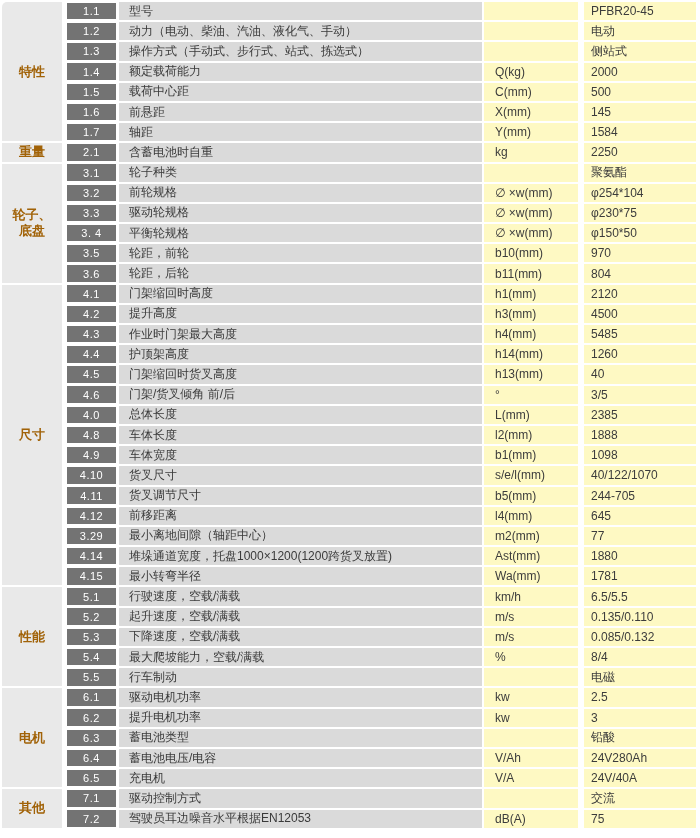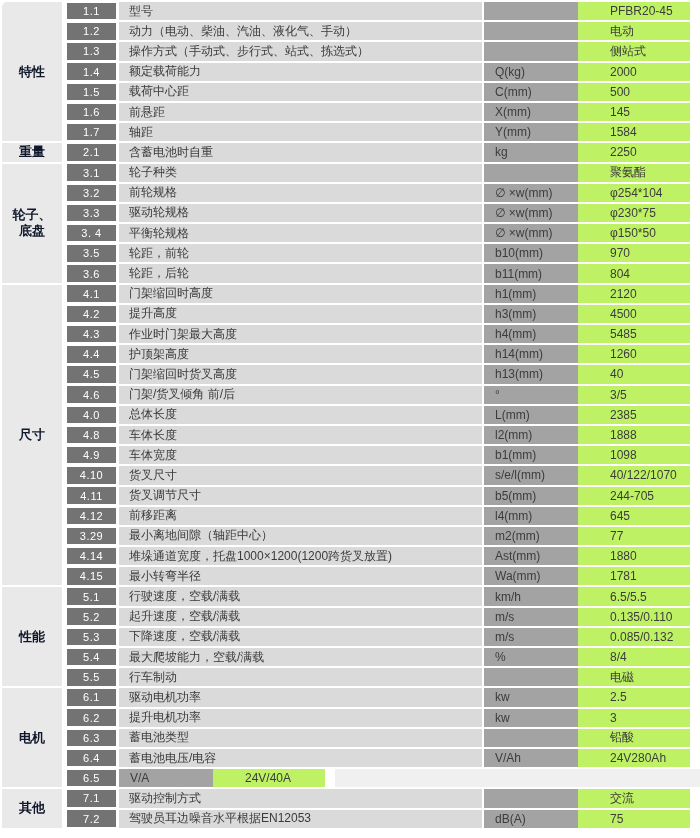--- a/index.html
+++ b/index.html
@@ -22,21 +22,21 @@
     gap: 2px;
   }
   .section {
     display: flex;
     gap: 2px;
   }
   .cat {
     width: 60px;
     flex: 0 0 60px;
     background: #e9e9e9;
-    color: #0f172a;
+    color: #a16207;
     font-weight: bold;
     font-size: 13px;
     display: flex;
     align-items: center;
     justify-content: center;
     text-align: center;
     white-space: pre-line;
     line-height: 1.25;
   }
   .section:first-child .cat { border-top-left-radius: 5px; }
@@ -76,38 +76,38 @@
     display: flex;
     align-items: center;
     padding-left: 10px;
     margin-right: 2px;
     overflow: hidden;
     white-space: nowrap;
     text-align: right;
   }
   .unit {
     flex: 0 0 94px;
-    background: #a3a3a3;
+    background: #fef9c3;
     color: #3c3c3c;
     font-size: 12px;
     display: flex;
     align-items: center;
     padding-left: 11px;
-    margin-right: 0;
+    margin-right: 6px;
     overflow: hidden;
     white-space: nowrap;
   }
   .val {
     flex: 0 0 112px;
-    background: #bef264;
+    background: #fef9c3;
     color: #3c3c3c;
     font-size: 12px;
     display: flex;
     align-items: center;
-    padding-left: 32px;
+    padding-left: 7px;
     margin-right: 10px;
     overflow: hidden;
     white-space: nowrap;
   }
   .sliver {
     flex: 1;
     background: #f0f0f0;
   }
 </style>
 </head>
@@ -483,20 +483,21 @@
             </div>
             <div class="lbl">蓄电池电压/电容</div>
             <div class="unit">V/Ah</div>
             <div class="val">24V280Ah</div>
             <div class="sliver"></div>
           </div>
           <div class="row">
             <div class="badge-area">
               <div class="badge">6.5</div>
             </div>
+            <div class="lbl">充电机</div>
             <div class="unit">V/A</div>
             <div class="val">24V/40A</div>
             <div class="sliver"></div>
           </div>
         </div>
       </div>
       <div class="section">
         <div class="cat">其他</div>
         <div class="rows">
           <div class="row">

